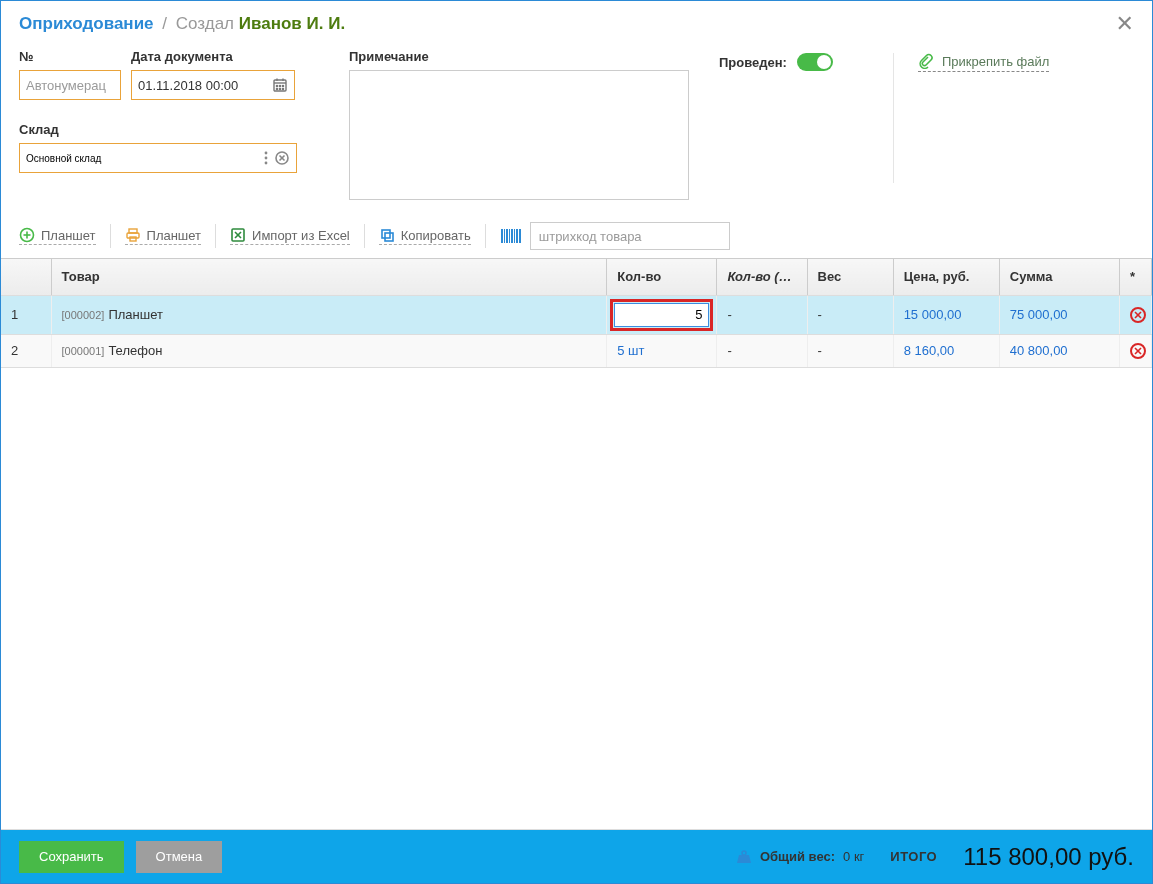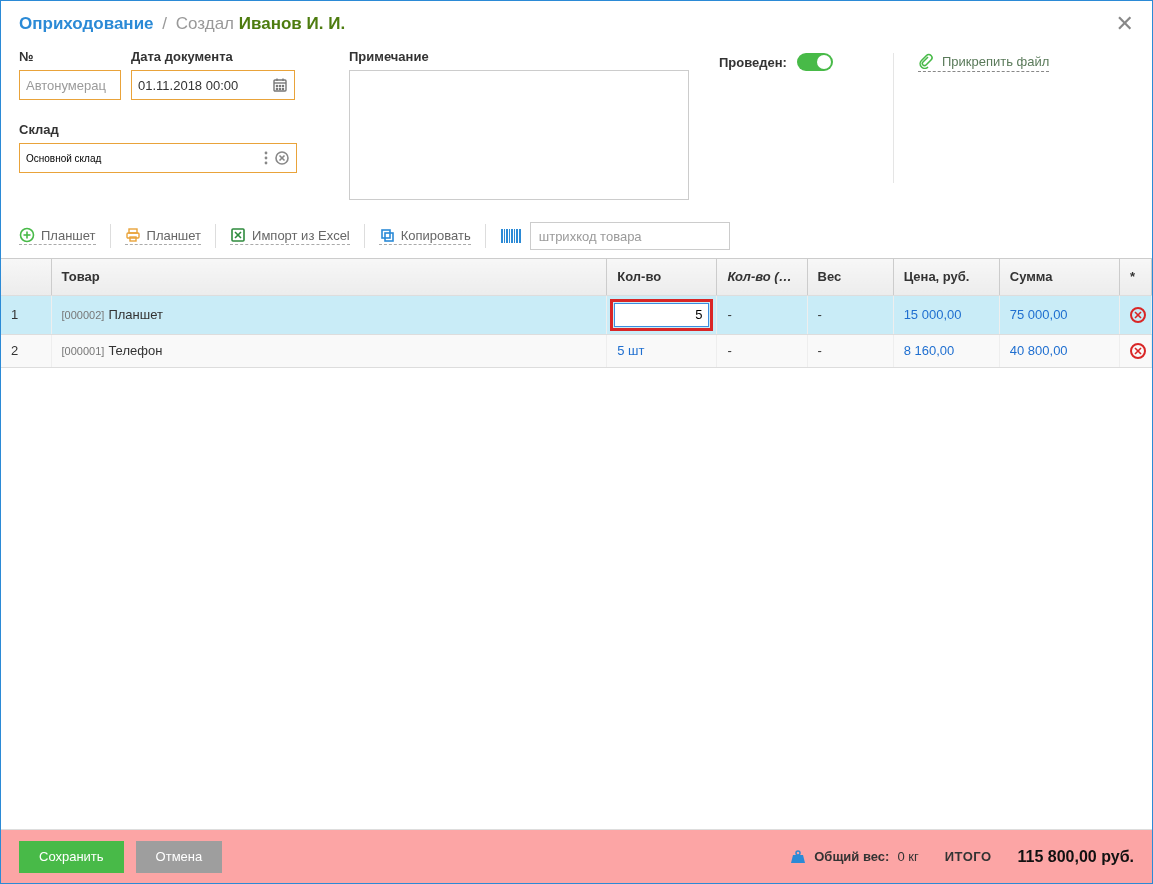--- a/index.html
+++ b/index.html
@@ -149,36 +149,36 @@
     color:#d92626;cursor:pointer;
   }
   .del-circle svg{width:8px;height:8px;}
   th.italic{font-style:italic;font-weight:bold;color:#555;}
   th.r, td.r{text-align:right;}
   th.c, td.c{text-align:center;}
 
   .footer {
     position: absolute; bottom:0; left:0; right:0;
     height: 54px;
-    background: #fca5a5;
+    background: #0ea5e9;
     border-top:1px solid #ddd;
     display:flex; align-items:center; justify-content:space-between;
     padding: 16px 18px;
     gap: 20px;
   }
   .fleft { display:flex; gap:12px;}
   .btn { height: 32px; padding:0 20px; border:none; cursor:pointer; font-size:13px;}
   .btn-save{ background:#48ba48; color:#fff;}
   .btn-cancel{ background:#9e9e9e; color:#fff;}
   .fright { display:flex; align-items:center; gap:26px;}
   .weight { display:flex; align-items:center; gap:8px;}
   .weight-icon{ width:16px;height:16px; color:#2b8ad6;}
   .weight-lbl{font-weight:bold;}
   .itogo-lbl{font-weight:bold; letter-spacing:0.5px; color:#333;}
-  .itogo-val{font-weight:bold; font-size:16px; color:#111;}
+  .itogo-val{font-weight:normal; font-size:24px; color:#111;}
 </style>
 </head>
 <body>
 
 <div class="header">
   <div class="title-line">
     <span class="title-main">Оприходование</span>
     <span class="title-sep">/</span>
     <span class="title-created">Создал</span>
     <span class="title-user">Иванов И. И.</span>

